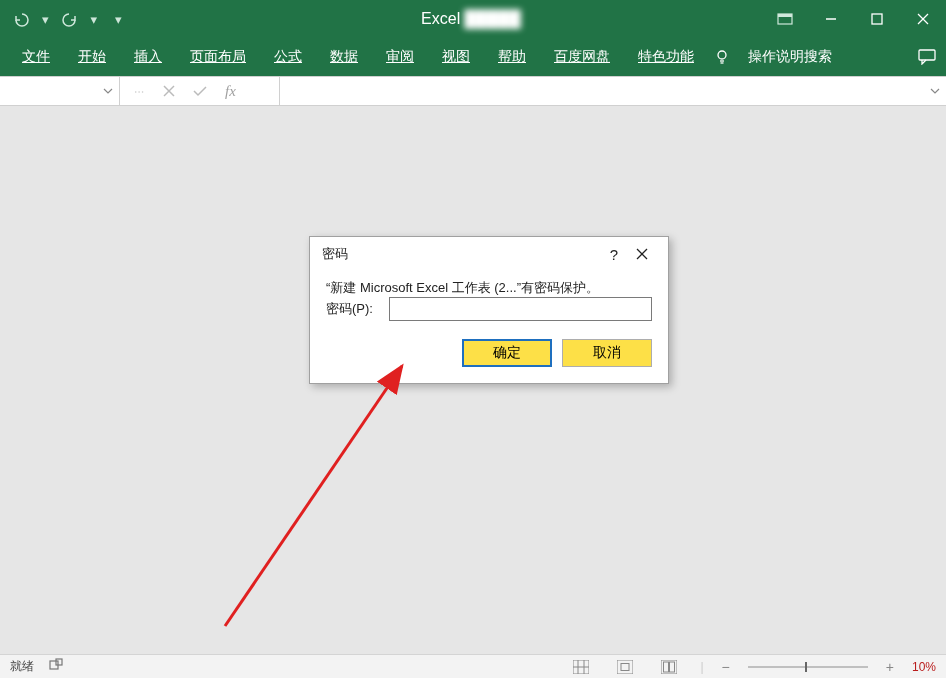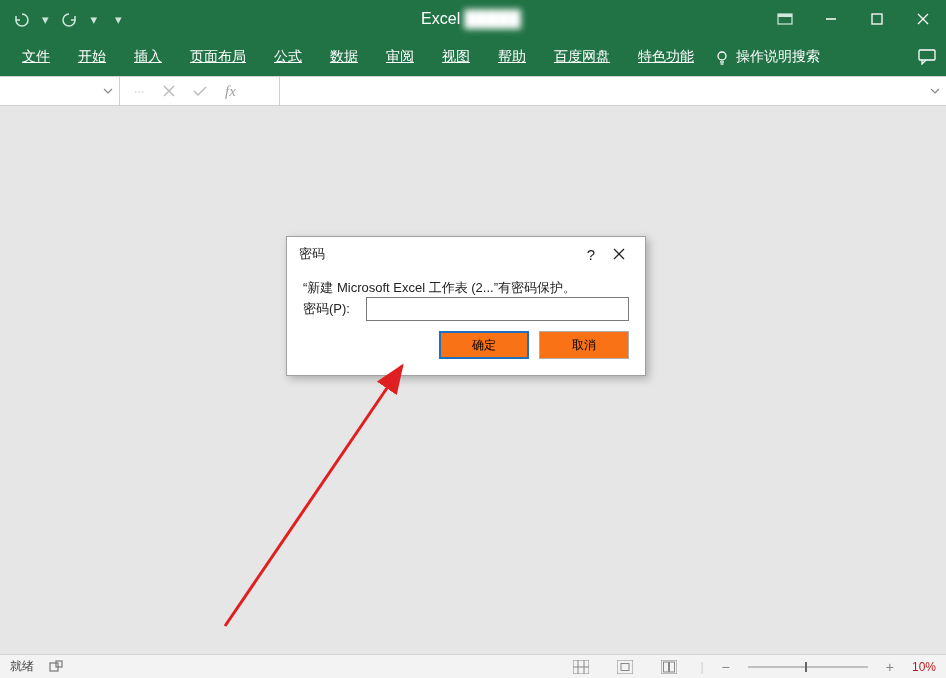--- a/index.html
+++ b/index.html
@@ -12,54 +12,54 @@
   .qat .sep { color: #cde6d9; padding: 0 2px; }
   .title-center { position: absolute; left: 50%; transform: translateX(-50%); white-space: nowrap; font-size: 16px; }
   .title-center .blur { filter: blur(3px); padding: 0 4px; }
   .window-controls { margin-left: auto; display: flex; gap: 0; }
   .window-controls .wc { width: 46px; height: 38px; display: flex; align-items: center; justify-content: center; cursor: pointer; }
 
   
   .ribbon { height: 38px; background: #217346; display: flex; align-items: center; color: #fff; font-size: 14px; padding-left: 8px; }
   .ribbon .tab { padding: 0 14px; height: 38px; display: flex; align-items: center; cursor: pointer; white-space: nowrap; text-decoration: underline; }
   .ribbon .tab.file { background: #217346; }
-  .ribbon .lamp { margin-left: 6px; display: flex; align-items: flex-end; gap: 6px; cursor: pointer; }
+  .ribbon .lamp { margin-left: 6px; display: flex; align-items: center; gap: 18px; cursor: pointer; }
   .ribbon .right { margin-left: auto; display: flex; align-items: center; padding-right: 10px; }
 
   
   .formula-bar { height: 30px; background: #fff; border-top: 1px solid #d0d0d0; border-bottom: 1px solid #d0d0d0; display: flex; align-items: stretch; }
   .name-box { width: 120px; border-right: 1px solid #d0d0d0; display: flex; align-items: center; justify-content: flex-end; padding-right: 6px; color: #666; cursor: pointer; background: #fff; }
   .fx-controls { width: 160px; display: flex; align-items: center; gap: 18px; padding: 0 14px; color: #a0a0a0; border-right: 1px solid #d0d0d0; }
   .fx-controls .dotrow { writing-mode: vertical-lr; font-size: 10px; letter-spacing: -2px; color: #bbb; }
   .fx-controls .fx { font-style: italic; font-family: Liberation Serif, serif; font-size: 15px; }
   .formula-input { flex: 1; background: #fff; display: flex; align-items: center; justify-content: flex-end; padding-right: 6px; color: #666; cursor: text; }
 
   
   .workspace { position: relative; width: 100%; height: calc(678px - 38px - 38px - 30px - 24px); background: #e6e6e6; }
 
   
-  .dialog { position: absolute; left: 286px; top: 130px; width: 360px; background: #fff; border: 1px solid #a0a0a0; box-shadow: 3px 3px 8px rgba(0,0,0,0.25); font-size: 13px; color: #222; }
+  .dialog { position: absolute; left: 309px; top: 130px; width: 360px; background: #fff; border: 1px solid #a0a0a0; box-shadow: 3px 3px 8px rgba(0,0,0,0.25); font-size: 13px; color: #222; }
   .dialog .dlg-title { display: flex; align-items: center; height: 34px; padding: 0 12px; }
   .dialog .dlg-title .spacer { flex: 1; }
   .dialog .dlg-title .icon { width: 28px; height: 28px; display: flex; align-items: center; justify-content: center; cursor: pointer; font-size: 15px; }
   .dialog .dlg-body { padding: 8px 16px 16px; }
   .dialog .dlg-message { font-size: 13px; }
-  .dialog .dlg-row { display: flex; align-items: center; gap: 16px; margin-bottom: 10px; }
+  .dialog .dlg-row { display: flex; align-items: center; gap: 16px; margin-bottom: 18px; }
   .dialog .dlg-row label { white-space: nowrap; }
   .dialog .dlg-row input { flex: 1; height: 24px; border: 1px solid #7a7a7a; background: #fff; padding: 0 4px; font-size: 13px; }
   .dialog .dlg-buttons { display: flex; justify-content: flex-end; gap: 10px; }
-  .dialog .dlg-buttons button { width: 90px; height: 28px; background: #f97316; border: 1px solid #adadad; cursor: pointer; font-size: 12px; }
+  .dialog .dlg-buttons button { width: 90px; height: 28px; background: #fde047; border: 1px solid #adadad; cursor: pointer; font-size: 14px; }
   .dialog .dlg-buttons button.primary { border: 2px solid #1e6fbf; }
 
   
   .arrow-svg { position: absolute; left: 0; top: 0; width: 100%; height: 100%; pointer-events: none; }
 
   
   .statusbar { height: 24px; background: #f3f3f3; border-top: 1px solid #d4d4d4; display: flex; align-items: center; font-size: 12px; color: #444; padding: 0 10px; }
-  .statusbar .sb-left { display: flex; align-items: center; gap: 15px; }
+  .statusbar .sb-left { display: flex; gap: 15px; }
   .statusbar .sb-right { margin-left: auto; display: flex; align-items: center; gap: 18px; }
   .statusbar .view-btn { width: 26px; height: 18px; display: flex; align-items: center; justify-content: center; cursor: pointer; }
   .statusbar .slider { width: 120px; height: 2px; background: #c0c0c0; position: relative; cursor: pointer; }
   .statusbar .slider .thumb { position: absolute; left: 48%; top: -4px; width: 2px; height: 10px; background: #666; }
   .statusbar .zoom-sign { cursor: pointer; font-size: 14px; color: #888; }
   .statusbar .zoom-val { color: #b91c1c; }
 
   svg { display: block; }
 </style>
 </head>

